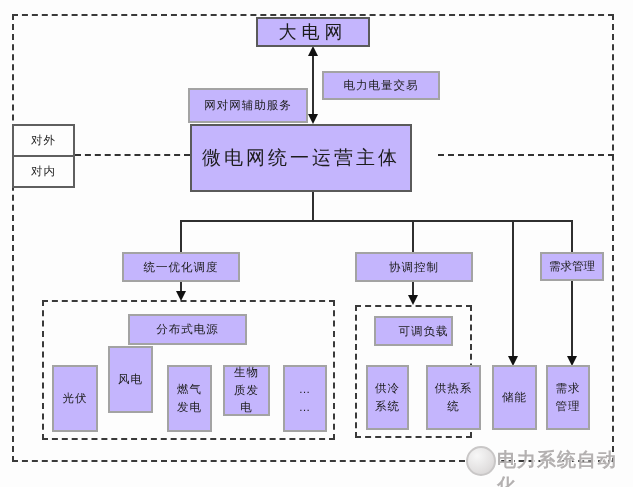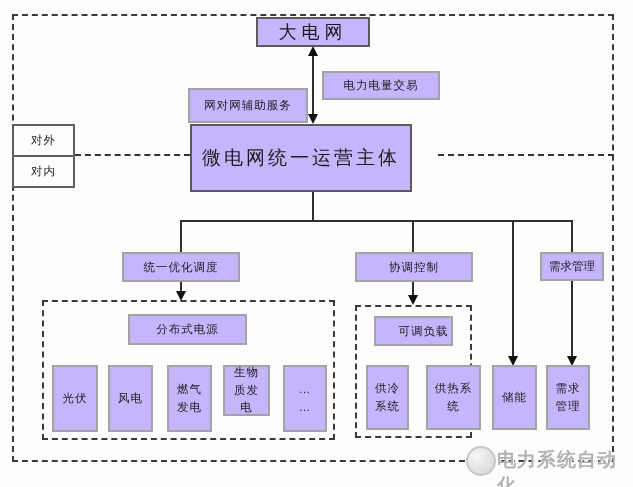--- a/index.html
+++ b/index.html
@@ -91,21 +91,21 @@
 
   <div class="line" style="left:412px;top:282px;width:2px;height:14px;"></div>
   <div class="arrow-down" style="left:408px;top:295px;"></div>
 
   <div class="line" style="left:571px;top:281px;width:2px;height:77px;"></div>
   <div class="arrow-down" style="left:567px;top:356px;"></div>
 
   <div class="dashedbox" style="left:42px;top:300px;width:293px;height:140px;"></div>
   <div class="box t-md" style="left:128px;top:314px;width:119px;height:31px;">分布式电源</div>
   <div class="box t-sm" style="left:52px;top:365px;width:46px;height:67px;">光伏</div>
-  <div class="box t-sm" style="left:108px;top:365px;width:45px;height:67px;">风电</div>
+  <div class="box t-sm" style="left:108px;top:346px;width:45px;height:67px;">风电</div>
   <div class="box t-sm" style="left:167px;top:365px;width:45px;height:67px;">燃气发电</div>
   <div class="box t-sm" style="left:223px;top:365px;width:47px;height:51px;padding:0 4px;">生物质发电</div>
   <div class="box t-sm" style="left:283px;top:365px;width:44px;height:67px;">… …</div>
 
   <div class="dashedbox" style="left:355px;top:305px;width:117px;height:133px;"></div>
   <div class="box t-md" style="left:374px;top:316px;width:79px;height:30px;padding-left:20px;">可调负载</div>
   <div class="box t-sm" style="left:366px;top:365px;width:43px;height:65px;">供冷系统</div>
   <div class="box t-sm" style="left:426px;top:365px;width:55px;height:65px;">供热系统</div>
 
   <div class="box t-sm" style="left:492px;top:365px;width:45px;height:65px;">储能</div>

